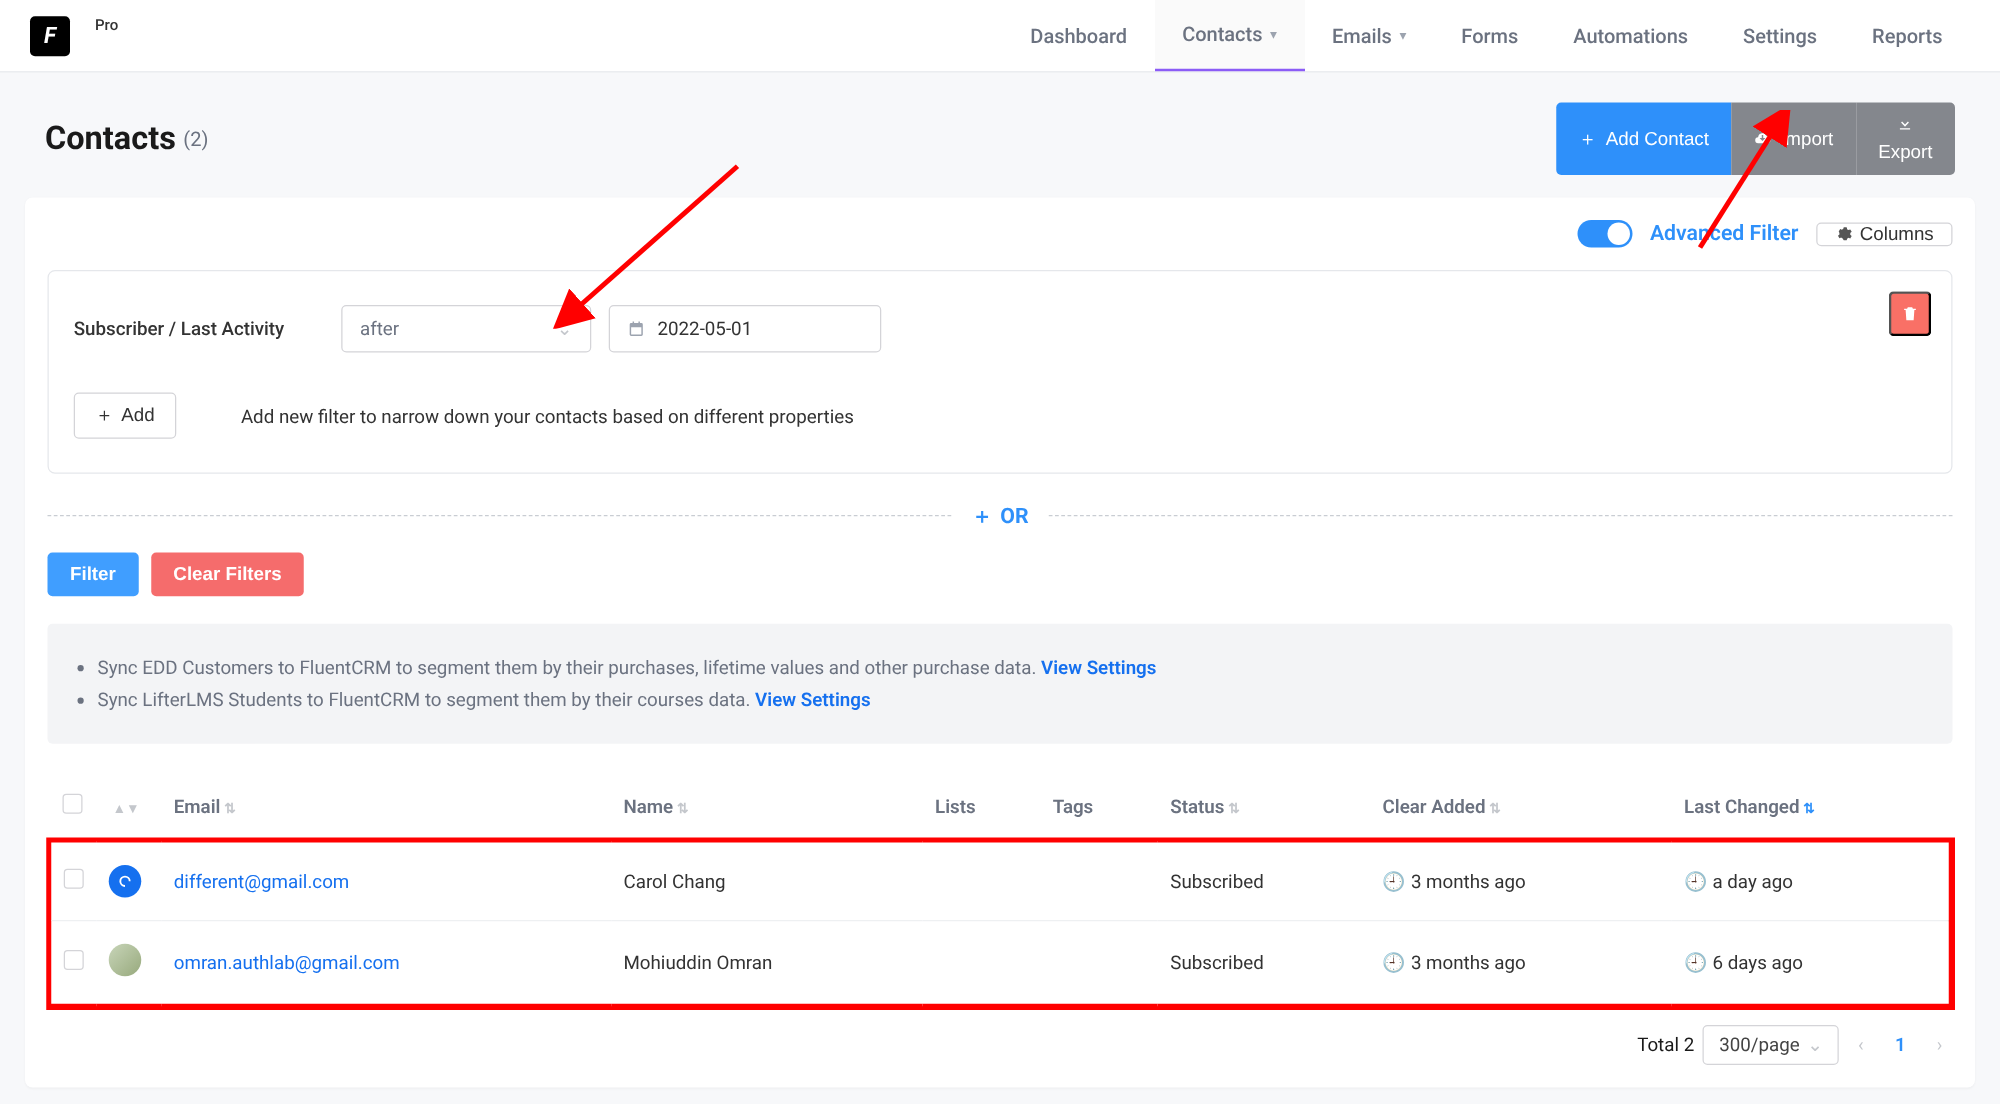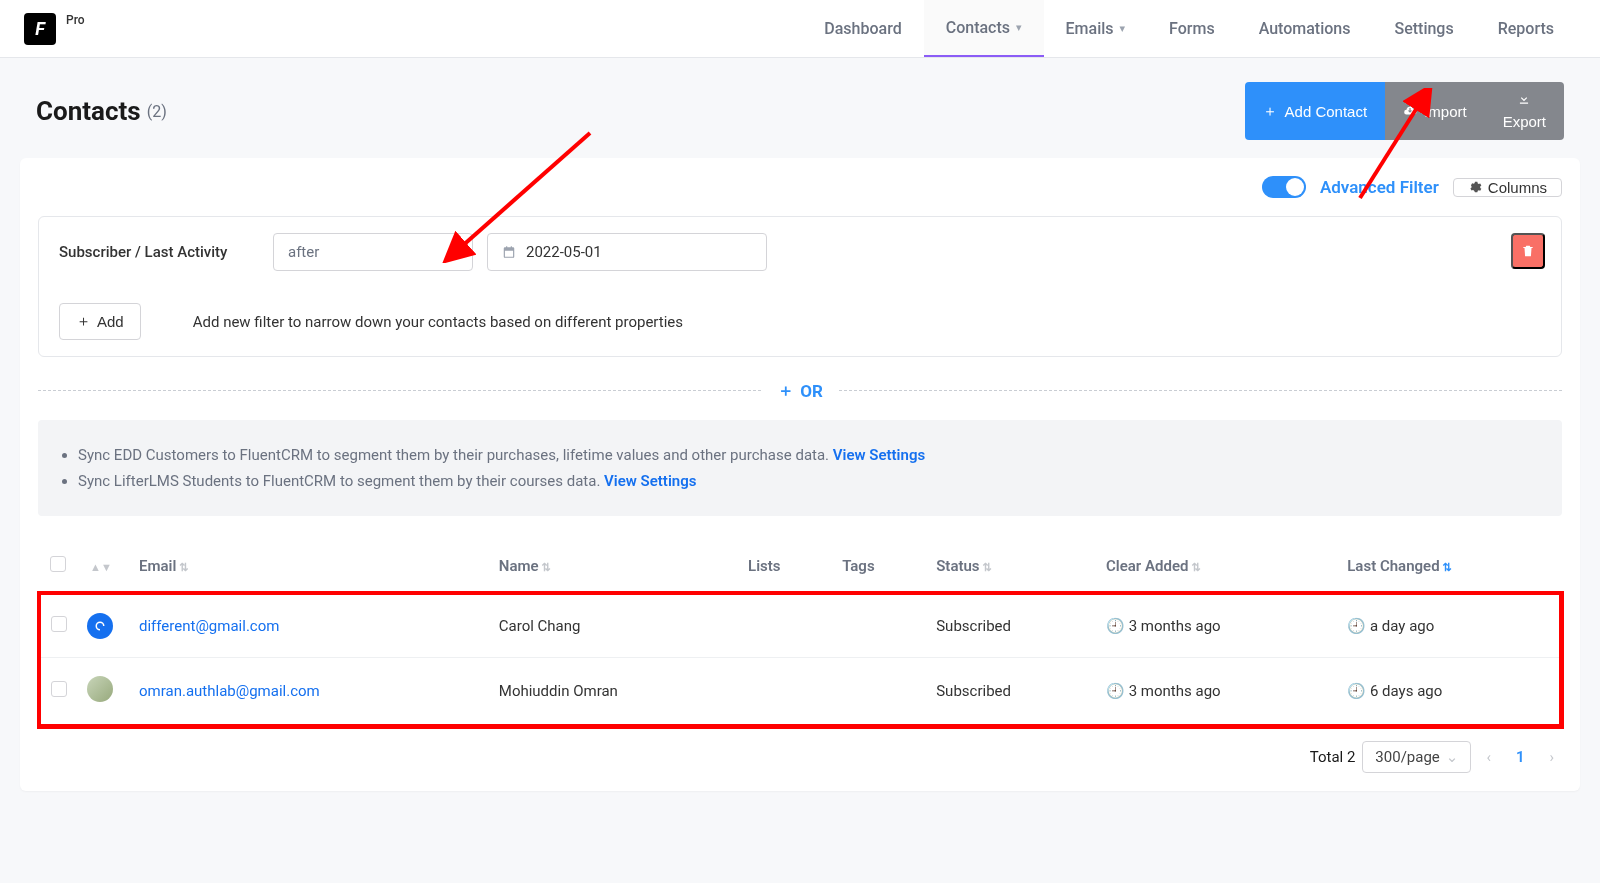--- a/index.html
+++ b/index.html
@@ -18,21 +18,21 @@
   height: 58px;
   border-bottom: 1px solid #e5e7eb;
   padding: 0 24px;
 }
 .logo-wrap { display: flex; align-items: center; gap: 8px; }
 .logo {
   width: 32px; height: 32px; background: #000; border-radius: 4px;
   display: flex; align-items: center; justify-content: center;
   color: #fff; font-weight: bold; font-style: italic; font-size: 18px;
 }
-.logo-pro { font-size: 12px; color: #333; font-weight: 500; margin-left:2px; margin-top:-18px;}
+.logo-pro { font-size: 12px; color: #333; font-weight: 500; margin-left:12px; margin-top:-18px;}
 .nav { margin-left: auto; display: flex; align-items: stretch; height: 100%; }
 .nav-item {
   padding: 0 22px; display: flex; align-items: center; gap: 6px;
   color: #6b7280; font-weight: 500; cursor: pointer; font-size: 16px;
 }
 .nav-item.active { background: #fafafa; border-bottom: 2px solid #8b5cf6; color: #6b7280; }
 .chev-down { font-size: 11px; color: #9ca3af; }
 
 
 .page { padding: 24px 20px; }
@@ -69,33 +69,33 @@
 .adv-filter-label { color: #2e90fa; font-weight: 600; font-size: 17px; }
 .columns-btn {
   display: inline-flex; align-items: center; gap: 6px;
   border: 1px solid #d4d4d8; border-radius: 4px; padding: 0 14px;
   background: #fff; color: #333; font-weight: 500; font-size: 15px;
 }
 .filter-row-right { margin-left: auto; display: flex; align-items: center; gap: 14px; }
 
 
 .cond-box {
-  border: 1px solid #e5e7eb; border-radius: 6px; padding: 16px 20px;
+  border: 1px solid #e5e7eb; border-radius: 6px; padding: 27px 20px;
   position: relative; margin-bottom: 22px;
 }
 .cond-line { display: flex; align-items: center; gap: 14px; margin-bottom: 32px; }
 .cond-label { font-size: 15px; color: #333; min-width: 200px; font-weight: 500;}
 .select {
   border: 1px solid #d4d4d8; border-radius: 4px; padding: 9px 14px;
   width: 200px; background: #fff; font-size: 15px;
   display: flex; align-items: center; justify-content: space-between; color: #6b7280;
 }
 .date-in {
   border: 1px solid #d4d4d8; border-radius: 4px; padding: 9px 14px;
-  width: 280px; background: #fff; font-size: 15px;
+  width: 218px; background: #fff; font-size: 15px;
   display: flex; align-items: center; gap: 10px; color: #333;
 }
 .trash-btn {
   position: absolute; right: 16px; top: 16px;
   width: 34px; height: 36px; background: #f97066; border-radius: 4px;
   display: flex; align-items: center; justify-content: center; color: #fff;
 }
 .add-line { display: flex; align-items: center; gap: 12px; }
 .add-btn {
   border: 1px solid #d4d4d8; border-radius: 4px; padding: 8px 16px;
@@ -273,20 +273,24 @@
 
     <div class="or-div">
       <div class="or-line"></div>
       <div class="or-mid">
         <span>＋</span>
         <span>OR</span>
       </div>
       <div class="or-line"></div>
     </div>
 
+    <div class="filter-actions">
+      <button class="fbtn-blue">Filter</button>
+      <button class="fbtn-red">Clear Filters</button>
+    </div>
 
     <div class="info-panel">
       <ul>
         <li>
           <span>Sync EDD Customers to FluentCRM to segment them by their purchases, lifetime values and other purchase data. </span>
           <a class="link">View Settings</a>
         </li>
         <li>
           <span>Sync LifterLMS Students to FluentCRM to segment them by their courses data. </span>
           <a class="link">View Settings</a>

